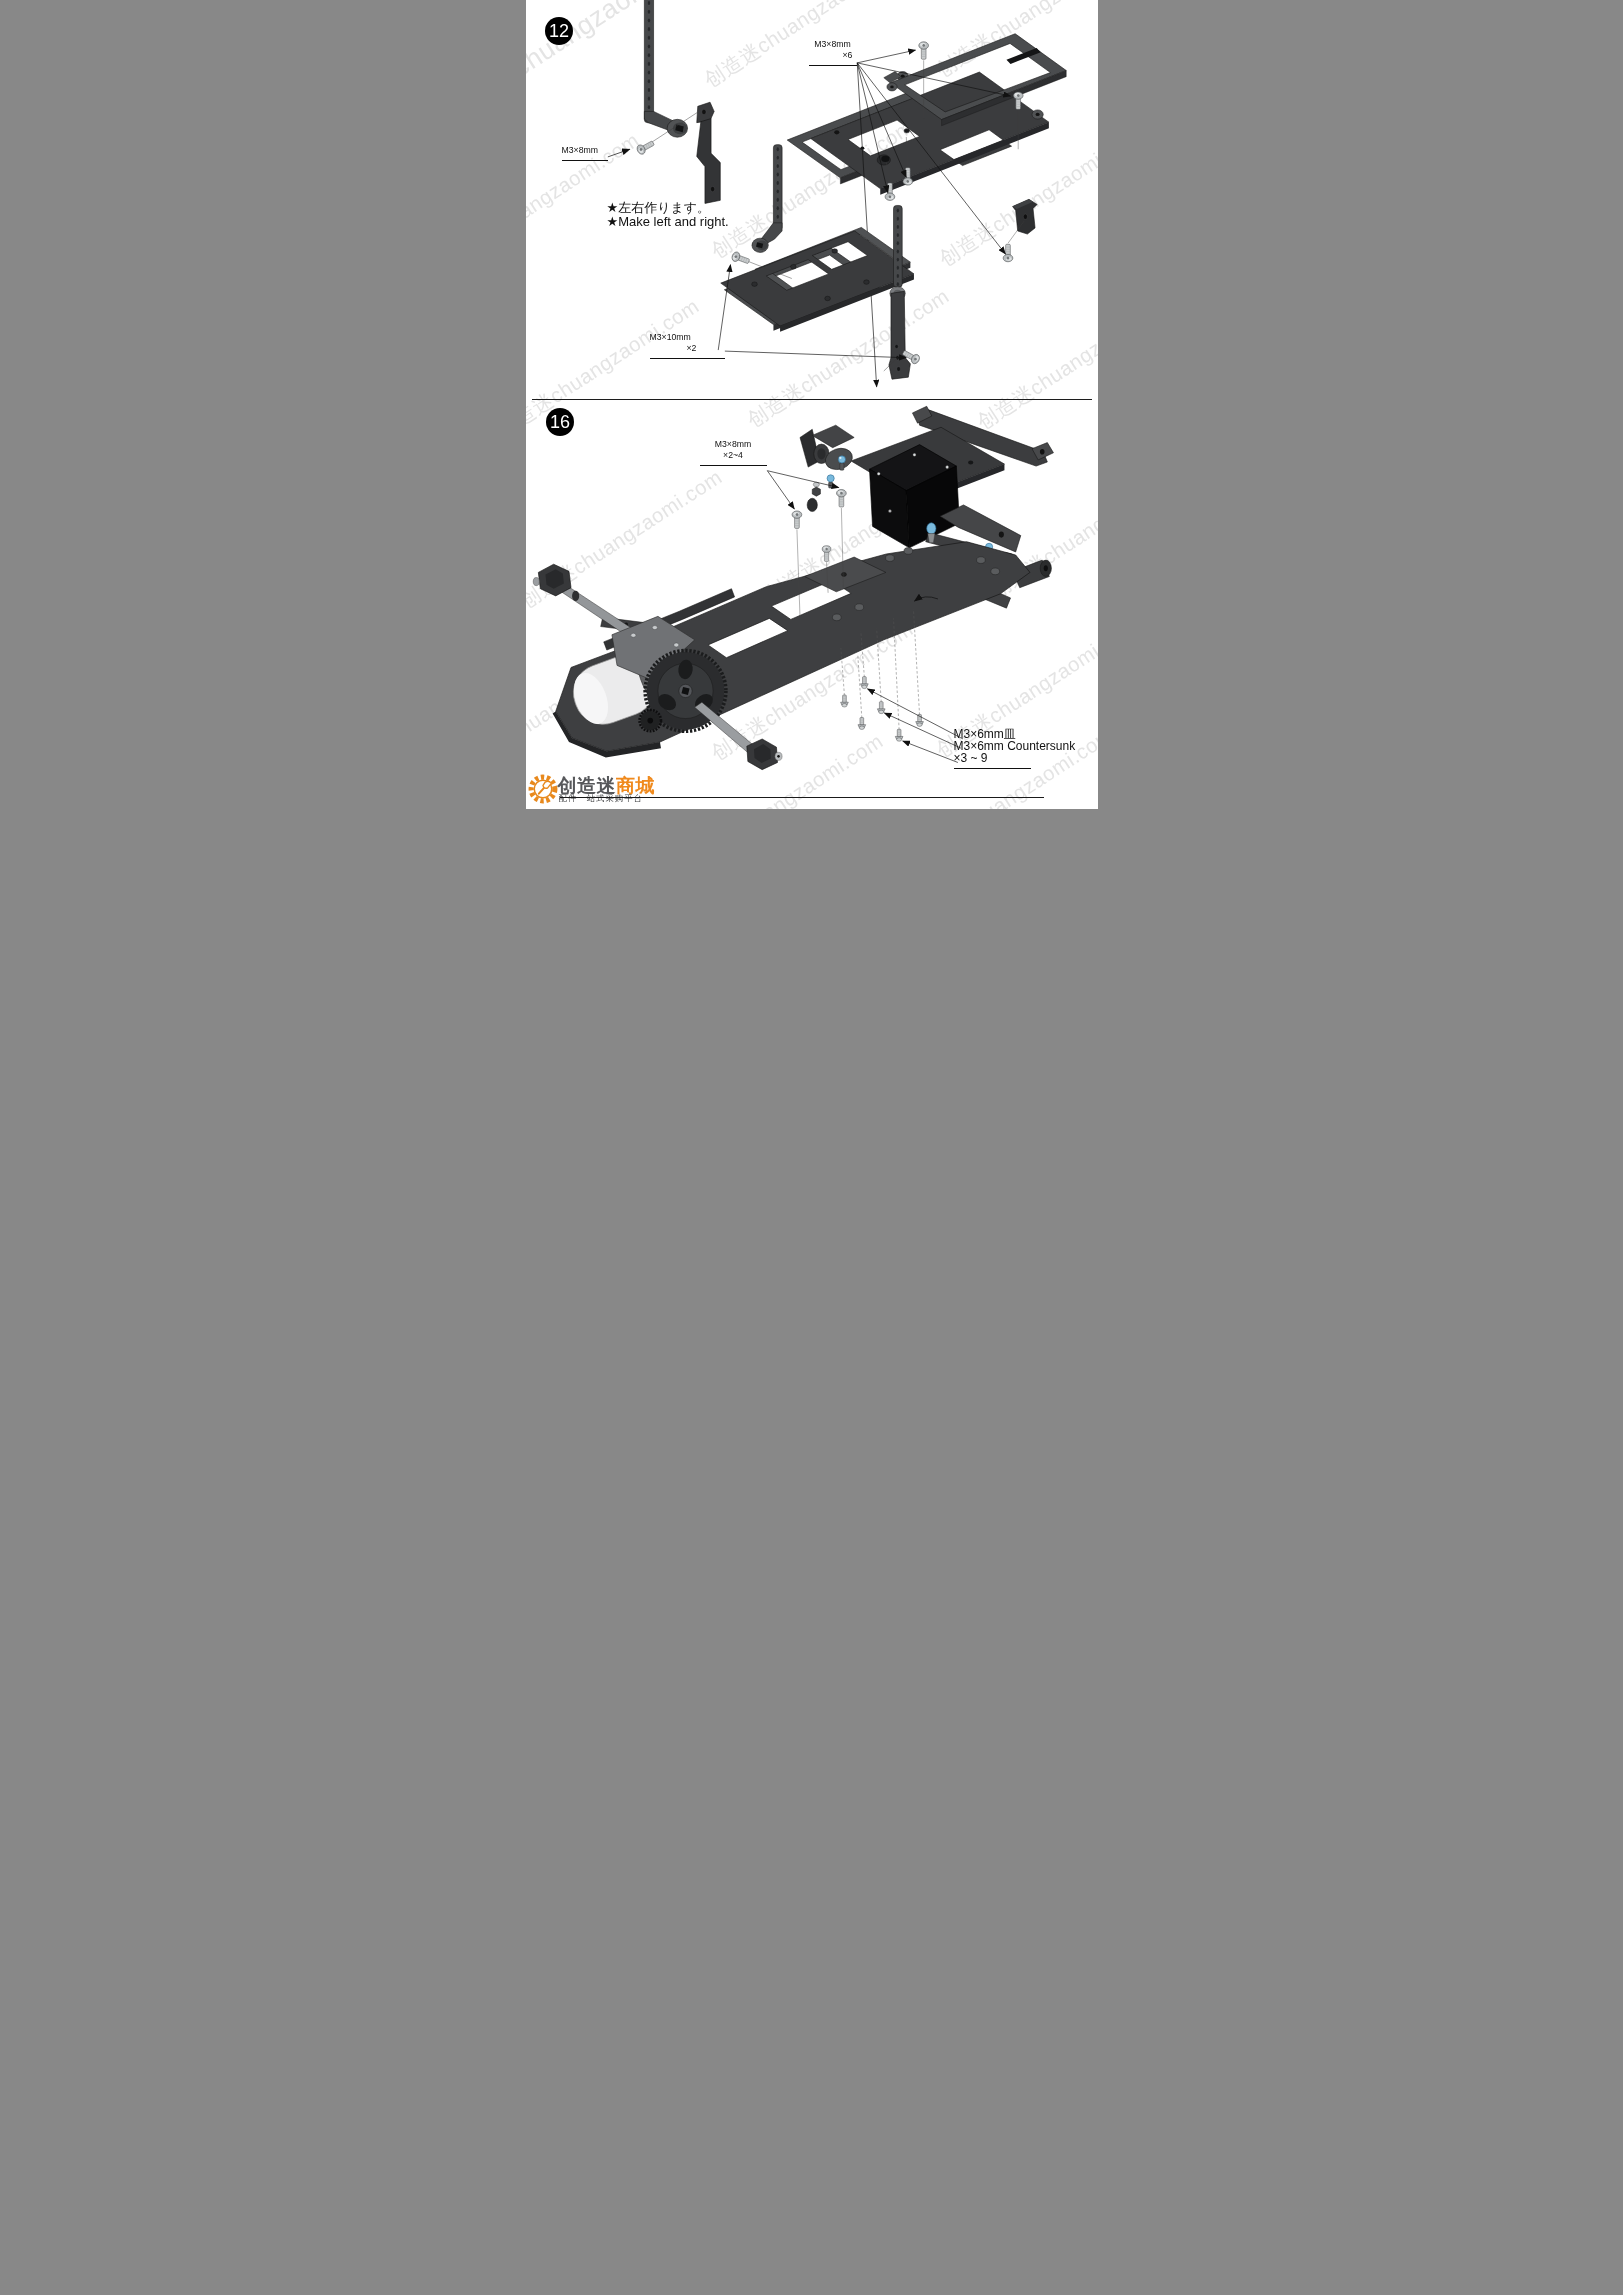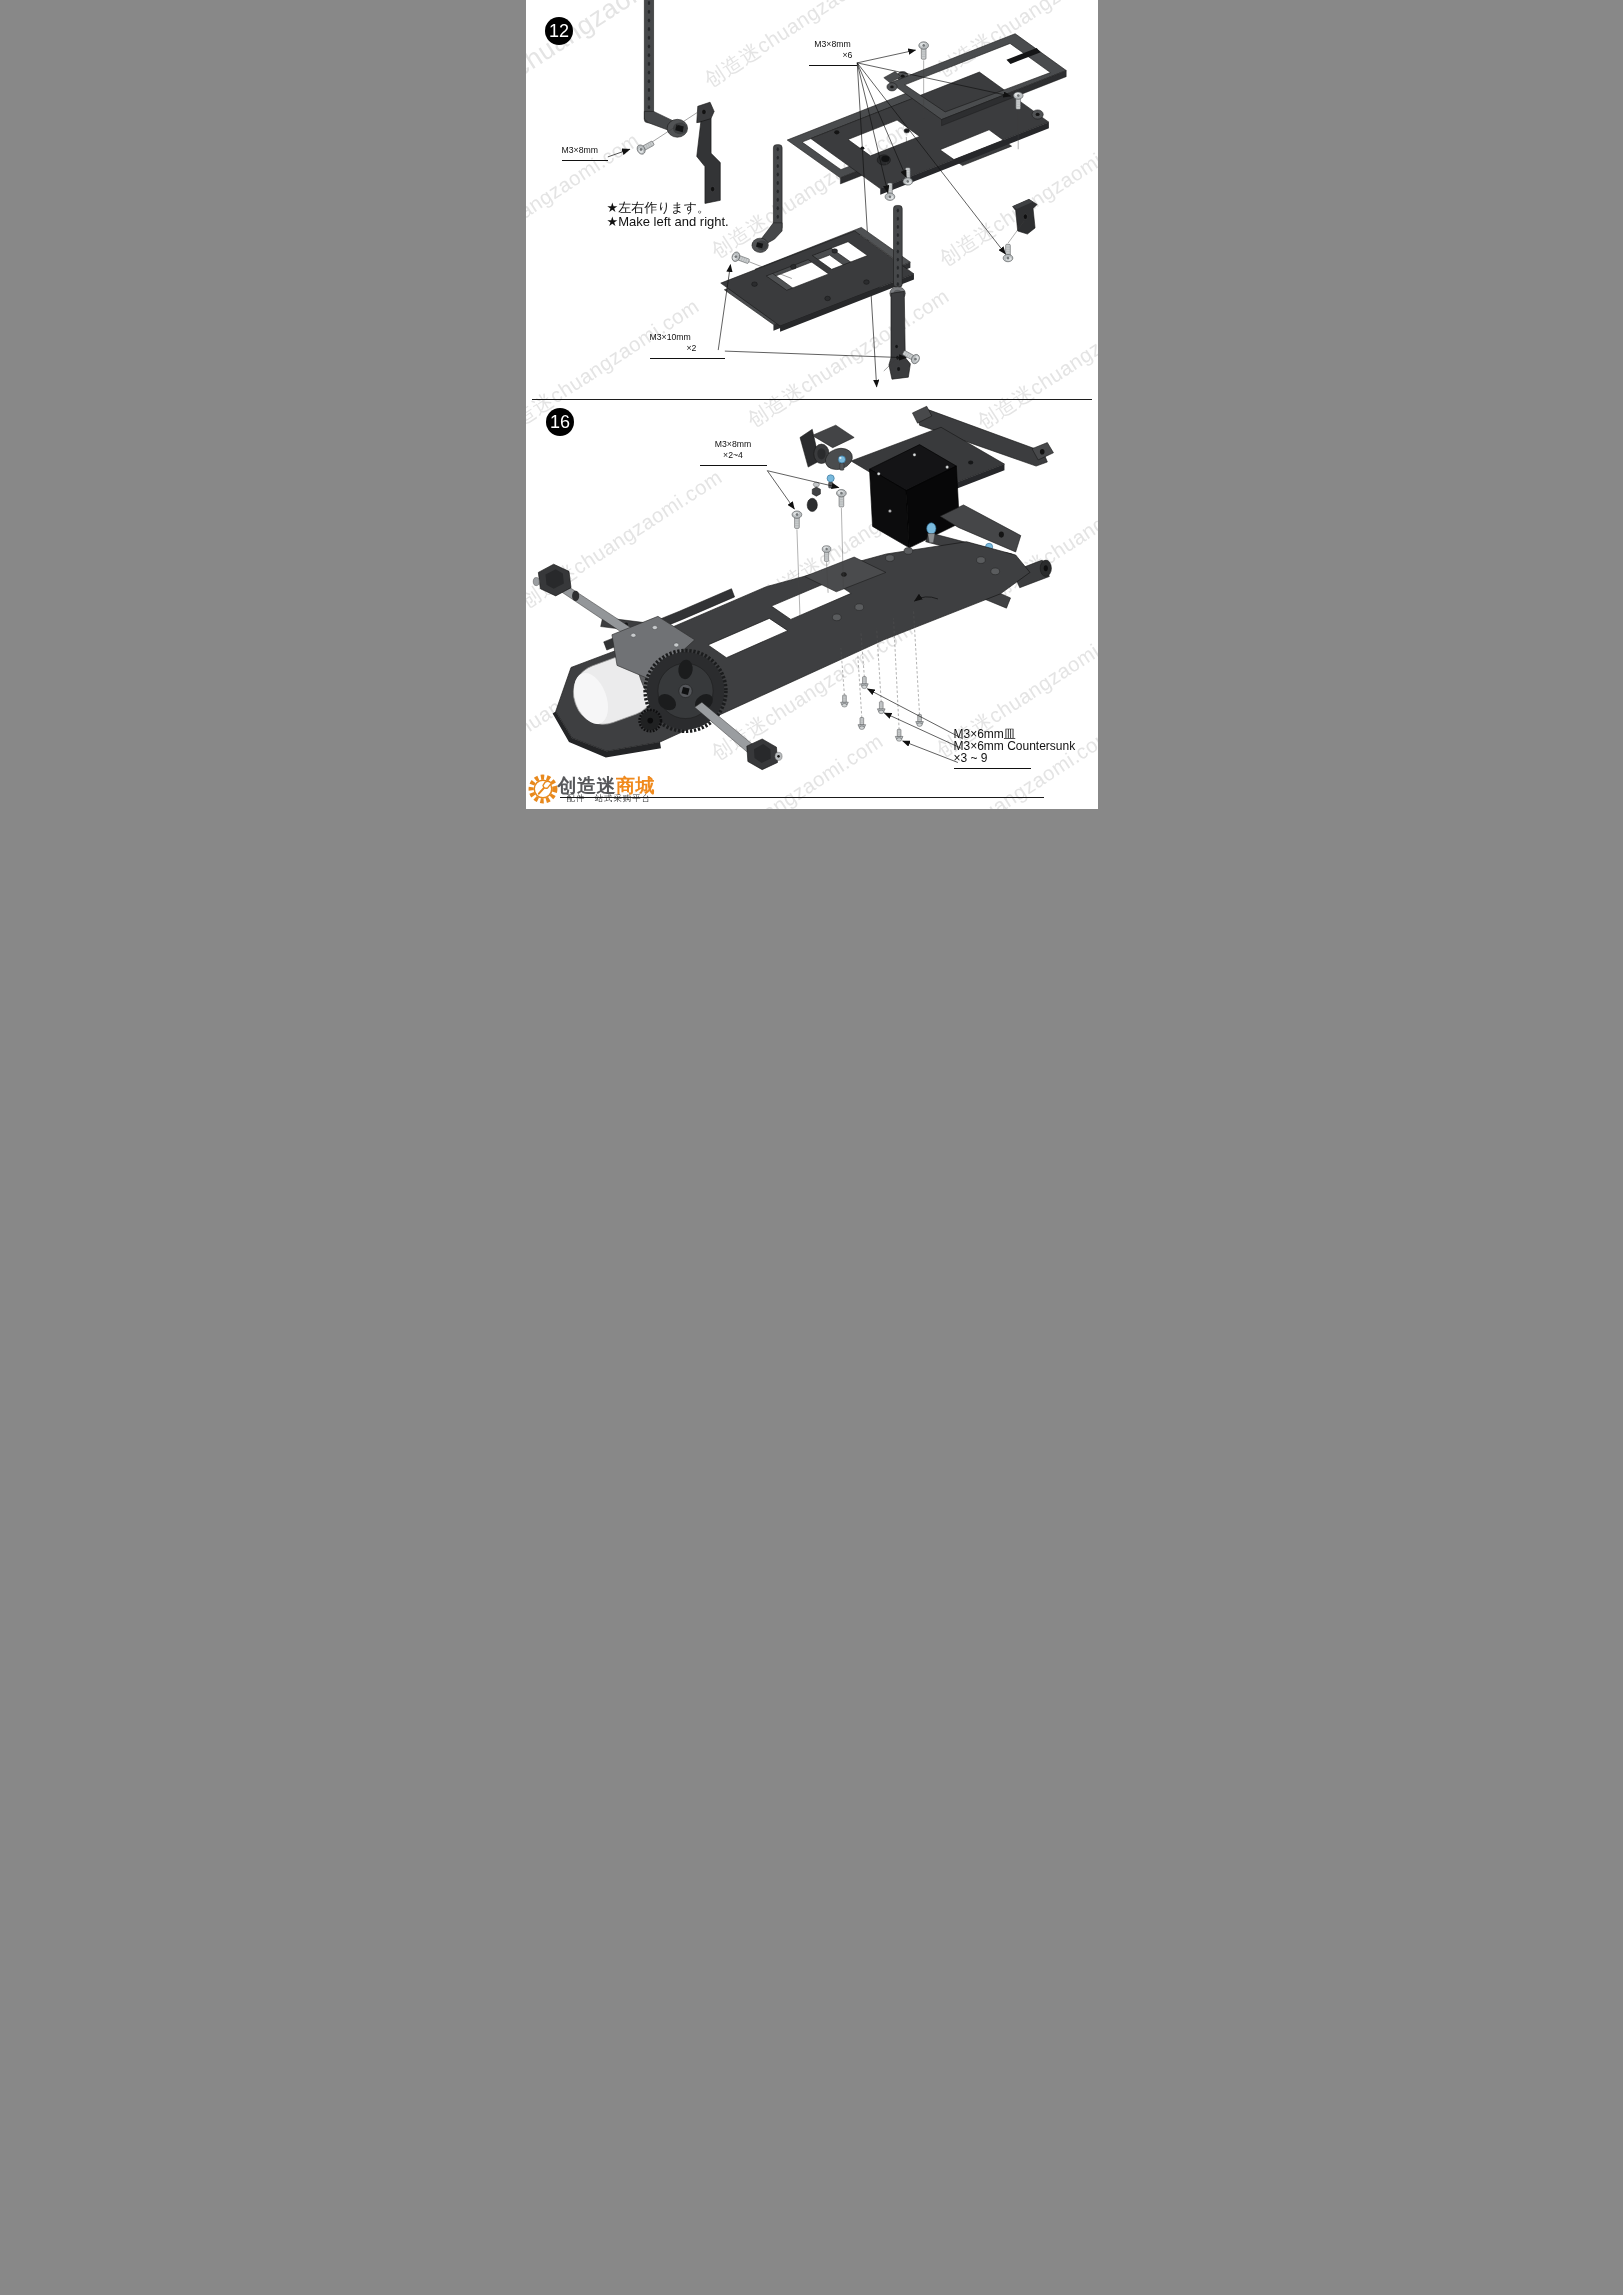--- a/index.html
+++ b/index.html
@@ -10,21 +10,21 @@
   #diagram-svg{position:absolute;left:0;top:0;z-index:1;}
   .badge{position:absolute;width:28px;height:28px;border-radius:50%;background:#000;color:#fff;
          font-weight:400;font-size:18px;display:flex;align-items:center;justify-content:center;z-index:3;}
   .lbl{position:absolute;color:#111;font-size:8.7px;line-height:11.2px;white-space:nowrap;z-index:3;}
   .ul{border-bottom:0.9px solid #111;padding-bottom:4px;}
   .note{position:absolute;color:#111;z-index:3;white-space:nowrap;}
   .divider{position:absolute;left:6.1px;top:399px;width:560px;height:1px;background:#1c1c1c;z-index:2;}
   .footer-line{position:absolute;left:34px;top:797px;width:484px;height:1px;background:#1a1a1a;z-index:4;}
   .brand{position:absolute;left:32px;top:773px;font-size:19px;font-weight:700;letter-spacing:0.5px;z-index:3;}
   .brand .g{color:#57585b;} .brand .o{color:#f08a1d;}
-  .tagline{position:absolute;left:33px;top:793px;font-size:8.4px;letter-spacing:1px;color:#3f4042;z-index:3;margin-left:8px;}
+  .tagline{position:absolute;left:33px;top:793px;font-size:8.4px;letter-spacing:1px;color:#3f4042;z-index:3;}
   .gearlogo{position:absolute;left:2.6px;top:772px;z-index:3;}
   .tac{text-align:center;} .tar{text-align:right;padding-right:4.1px;}
 </style>
 </head>
 <body>
 
 <div class="page">
 
   <span class="wm" style="left:49px;top:31px;font-size:26.6px">创造迷chuangzaomi.com</span>
   <span class="wm" style="left:279px;top:18px">创造迷chuangzaomi.com</span>

